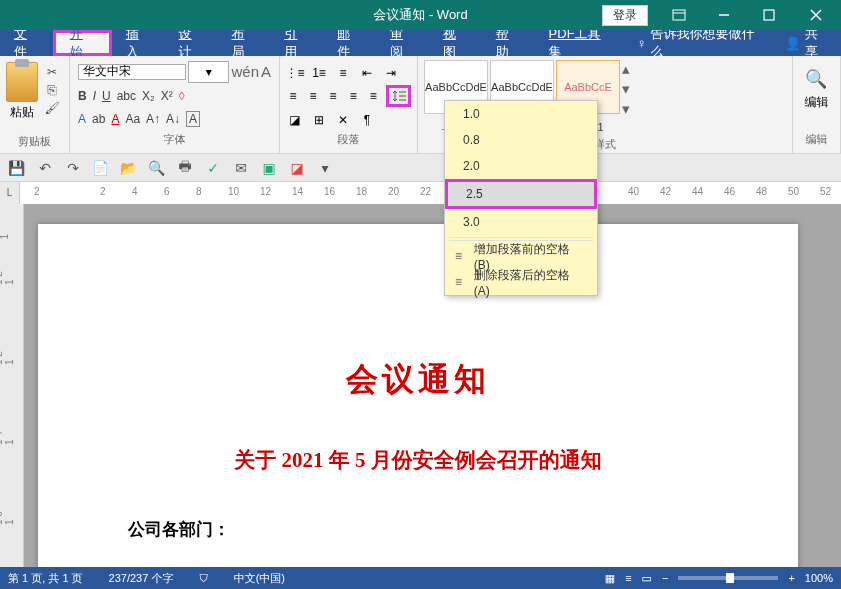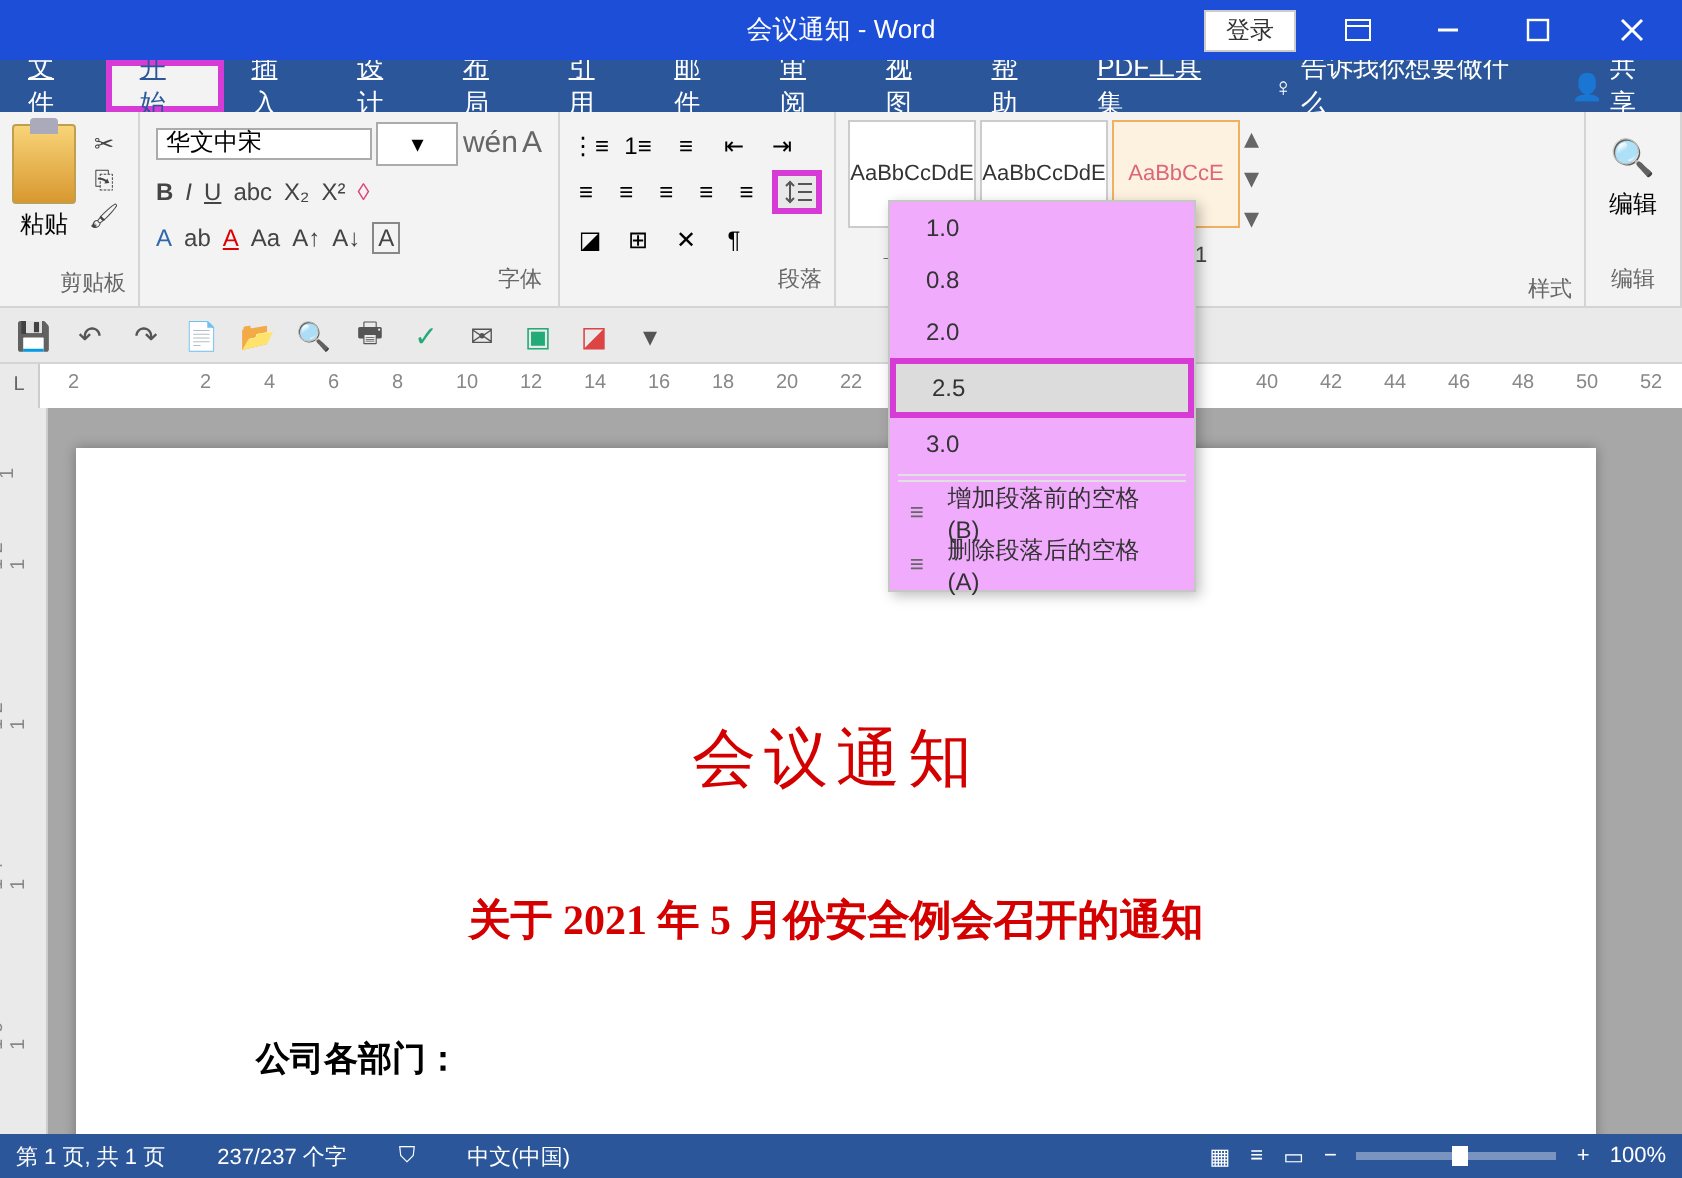--- a/index.html
+++ b/index.html
@@ -1,37 +1,37 @@
 <!DOCTYPE html>
 <html><head>
 <meta charset="utf-8">
 <style>
 * { margin: 0; padding: 0; box-sizing: border-box; font-family: "Microsoft YaHei", "Segoe UI", sans-serif; }
 body { width: 841px; height: 589px; background: #fff; overflow: hidden; font-size: 12px; position: relative; }
 
 
-.titlebar { height: 30px; background: #1d4ed8; color: #fff; display: flex; align-items: center; position: relative; }
+.titlebar { height: 30px; background: #0f766e; color: #fff; display: flex; align-items: center; position: relative; }
 .titlebar .title { position: absolute; left: 50%; transform: translateX(-50%); font-size: 13px; }
 .titlebar .right-controls { position: absolute; right: 0; display: flex; align-items: center; height: 100%; }
 .titlebar .login-btn { background: #fff; color: #333; border: 1px solid #ccc; padding: 1px 10px; font-size: 12px; margin-right: 8px; }
 .win-btn { width: 45px; height: 30px; display: flex; align-items: center; justify-content: center; color: #fff; font-size: 14px; }
 .win-btn.close { width: 50px; }
 
 
 .menubar { height: 26px; background: #2b579a; display: flex; align-items: stretch; color: #fff; font-size: 13px; }
 .menu-tab { padding: 0 14px; display: flex; align-items: center; cursor: pointer; text-decoration: underline; }
 .menu-tab.active { background: #f3f3f3; color: #2b579a; }
 .menu-tab.highlighted { border: 3px solid #d63bd6; }
 .tell-me { display: flex; align-items: center; padding: 0 12px; margin-left: auto; color: #fff; }
 .share { padding: 0 12px; display: flex; align-items: center; }
 
 
 .ribbon { height: 98px; background: #f3f3f3; border-bottom: 1px solid #d4d4d4; display: flex; position: relative; }
 .ribbon-group { border-right: 1px solid #d4d4d4; padding: 2px 6px; display: flex; flex-direction: column; }
-.ribbon-group-label { text-align: right; font-size: 11px; color: #666; margin-top: auto; padding: 2px 0; }
+.ribbon-group-label { text-align: center; font-size: 11px; color: #666; margin-top: auto; padding: 2px 0; }
 
 .clipboard-group { width: 70px; }
 .paste-btn { display: flex; flex-direction: column; align-items: center; padding-top: 4px; }
 .clipboard-side { display: flex; flex-direction: column; gap: 2px; position: absolute; left: 44px; top: 8px; }
 .clipboard-row { display: flex; align-items: flex-start; }
 .paste-icon { width: 32px; height: 40px; background: linear-gradient(#f8d478, #d89830); border: 1px solid #c0a050; border-radius: 2px; position: relative; }
 .paste-icon::before { content: ''; position: absolute; top: -4px; left: 8px; width: 14px; height: 8px; background: #aab; border-radius: 2px 2px 0 0; }
 
 .font-group { width: 210px; padding: 4px 8px; }
 .font-row1 { display: flex; align-items: center; gap: 2px; height: 24px; }
@@ -66,26 +66,26 @@
 .ruler-corner { width: 20px; height: 22px; background: #eaeaea; border-right: 1px solid #ccc; display: flex; align-items: center; justify-content: center; font-size: 10px; color: #666; }
 .ruler { flex: 1; height: 22px; background: #fff; position: relative; font-size: 10px; color: #888; }
 .ruler-tick { position: absolute; top: 4px; }
 
 
 .doc-wrap { position: absolute; top: 204px; left: 0; right: 0; bottom: 22px; background: #a7a7a7; display: flex; }
 .vruler { width: 24px; background: #eaeaea; border-right: 1px solid #ccc; position: relative; }
 .vruler-tick { position: absolute; left: 4px; font-size: 10px; color: #888; transform: rotate(-90deg); transform-origin: left; }
 .doc-canvas { flex: 1; background: #a7a7a7; padding: 20px 0 0 14px; overflow: hidden; }
 .page { width: 760px; min-height: 500px; background: #fff; box-shadow: 0 0 6px rgba(0,0,0,.3); padding: 24px 90px; }
-.doc-title { font-family: "SimSun", serif; font-size: 32px; color: #d40000; text-align: center; font-weight: normal; letter-spacing: 4px; }
+.doc-title { font-family: "SimSun", serif; font-size: 32px; color: #d40000; text-align: center; font-weight: bold; letter-spacing: 4px; }
 .doc-subtitle { font-family: "SimSun", serif; font-size: 21px; color: #d40000; text-align: center; font-weight: bold; margin-top: 44px; }
 .doc-body1 { font-family: "SimSun", serif; font-size: 17px; color: #000; font-weight: bold; margin-top: 44px; }
 
 
-.ls-menu { position: absolute; left: 444px; top: 100px; width: 154px; background: #f0abfc; border: 1px solid #c6c6c6; box-shadow: 2px 2px 6px rgba(0,0,0,.25); z-index: 100; font-size: 12px; }
+.ls-menu { position: absolute; left: 444px; top: 100px; width: 154px; background: #fef9c3; border: 1px solid #c6c6c6; box-shadow: 2px 2px 6px rgba(0,0,0,.25); z-index: 100; font-size: 12px; }
 .ls-item { height: 26px; display: flex; align-items: center; padding: 0 18px; color: #333; }
 .ls-item.sel { background: #dcdcdc; border: 3px solid #d63bd6; height: 30px; }
 .ls-sep { height: 1px; background: #e0e0e0; margin: 2px 4px; }
 .ls-item .ls-ico { width: 20px; margin-left: -14px; margin-right: 6px; display: flex; justify-content: center; color: #666; }
 
 
 .statusbar { position: absolute; bottom: 0; left: 0; right: 0; height: 22px; background: #2b579a; color: #fff; display: flex; align-items: center; font-size: 11px; padding: 0 8px; gap: 26px; }
 .statusbar .sb-right { margin-left: auto; display: flex; align-items: center; gap: 10px; }
 .zoom-slider { width: 100px; height: 4px; background: #7a94c0; position: relative; }
 .zoom-slider::before { content: ''; position: absolute; left: 48px; top: -3px; width: 8px; height: 10px; background: #fff; }

